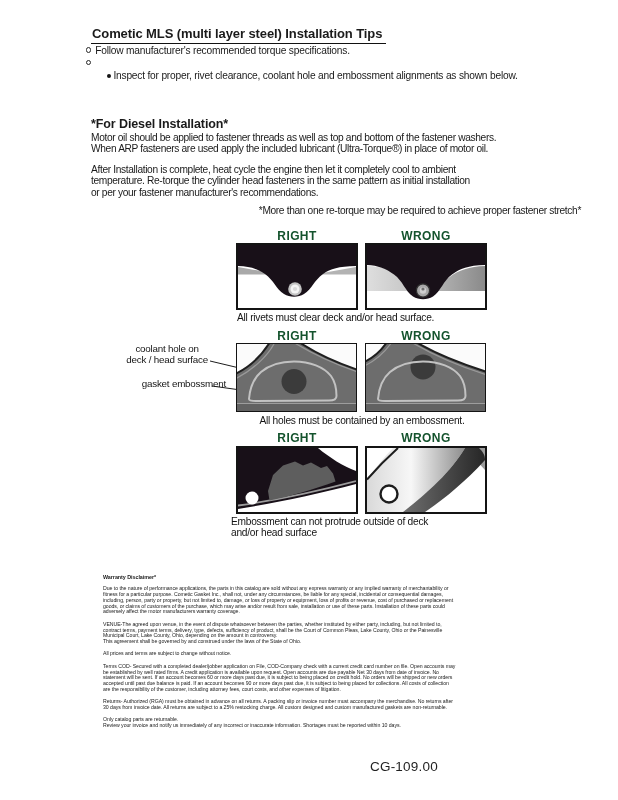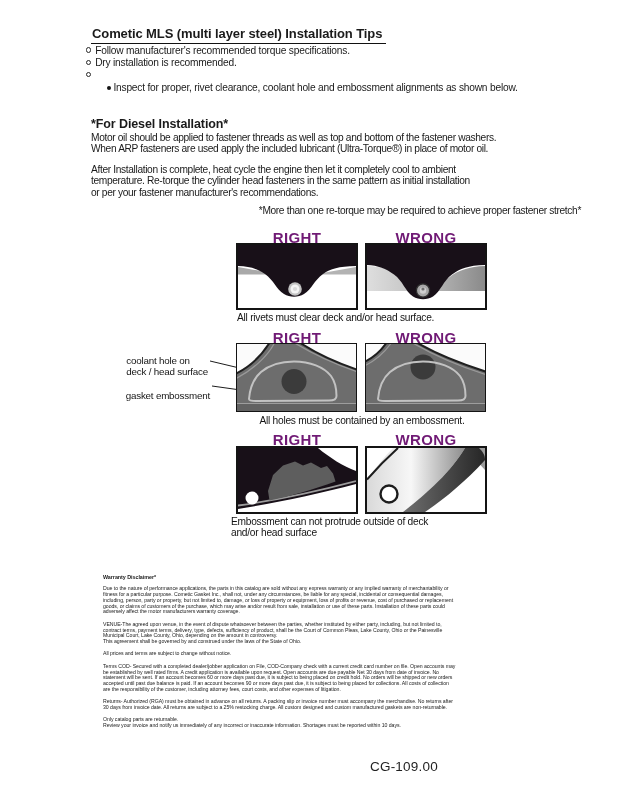--- a/index.html
+++ b/index.html
@@ -23,41 +23,40 @@
       margin-right:4px;position:relative;top:-1.5px;}
   .mf{display:inline-block;width:4.4px;height:4.4px;background:#141414;border-radius:50%;
       margin-right:2px;position:relative;top:-0.5px;}
 
   .dh{left:91px;top:117px;font-size:12.5px;font-weight:bold;letter-spacing:-0.1px;}
   .para{left:91px;width:490px;font-size:10.2px;line-height:11.3px;letter-spacing:-0.35px;}
   .dp1{top:132px;}
   .dp2{top:164px;}
   .dnote{top:205px;text-align:right;}
 
-  .dlabel{width:122px;text-align:center;font-size:15px;font-weight:600;letter-spacing:0.4px;color:#701a75;}
+  .dlabel{width:122px;text-align:center;font-size:12px;font-weight:600;letter-spacing:0.4px;color:#14532d;}
   .dbox{background:#fff;border:2px solid #141414;line-height:0;}
   .dbox.thin{border-width:1.6px;}
   .caption{font-size:10.2px;letter-spacing:-0.25px;color:#141414;}
 
-  .ann{font-size:9.8px;line-height:10.8px;letter-spacing:-0.2px;color:#141414;text-align:left;margin-top:12px;}
+  .ann{font-size:9.8px;line-height:10.8px;letter-spacing:-0.2px;color:#141414;text-align:center;}
 
   .warranty{left:103px;top:575px;width:416px;font-size:5.2px;line-height:5.8px;letter-spacing:-0.05px;color:#222;}
   .warranty .wh{font-weight:bold;font-size:5.4px;margin:0 0 5.5px 0;}
   .warranty p{margin:0 0 6.5px 0;}
 
   .footer{left:370px;top:759px;font-size:13.5px;letter-spacing:0.2px;color:#1f1f1f;}
 </style>
 </head>
 <body>
 
 <div class="abs title">Cometic MLS (multi layer steel) Installation Tips</div>
 
 <div class="abs tips">
   <div class="b-row"><span class="mo"></span><span>Follow manufacturer's recommended torque specifications.</span></div>
-  <div class="b-row"><span class="mo"></span><span>Dry installation is recommended.</span></div>
   <div class="b-row"><span class="mo"></span></div>
   <div class="b-row sub"><span class="mf"></span><span>Inspect for proper, rivet clearance, coolant hole and embossment alignments as shown below.</span></div>
 </div>
 
 <div class="abs dh">*For Diesel Installation*</div>
 <div class="abs para dp1 pre">Motor oil should be applied to fastener threads as well as top and bottom of the fastener washers.
 When ARP fasteners are used apply the included lubricant (Ultra-Torque®) in place of motor oil.</div>
 <div class="abs para dp2 pre">After Installation is complete, heat cycle the engine then let it completely cool to ambient
 temperature. Re-torque the cylinder head fasteners in the same pattern as initial installation
 or per your fastener manufacturer's recommendations.</div>
@@ -97,21 +96,21 @@
   </svg>
 </div>
 
 <div class="abs caption" style="left:237px;top:312px;">All rivets must clear deck and/or head surface.</div>
 
 <div class="abs dlabel" style="left:236px;top:329px;">RIGHT</div>
 <div class="abs dlabel" style="left:365px;top:329px;">WRONG</div>
 
 <div class="abs ann pre" style="right:410px;top:344px;">coolant hole on
 deck / head surface</div>
-<div class="abs ann" style="right:408px;top:379px;">gasket embossment</div>
+<div class="abs ann" style="right:392px;top:379px;">gasket embossment</div>
 
 <svg class="abs" style="left:115px;top:340px;pointer-events:none;" width="195" height="60">
   <line x1="95" y1="21" x2="179" y2="41" stroke="#1c1c1c" stroke-width="1"></line>
   <line x1="97" y1="46" x2="147" y2="53" stroke="#1c1c1c" stroke-width="1"></line>
 </svg>
 
 <div class="abs dbox thin" style="left:236px;top:343px;">
   <svg width="119" height="67" viewBox="0 0 119 67">
     <rect width="119" height="67" fill="#6d6d6d"></rect>
     <rect y="59.5" width="119" height="7.5" fill="#626262"></rect>

